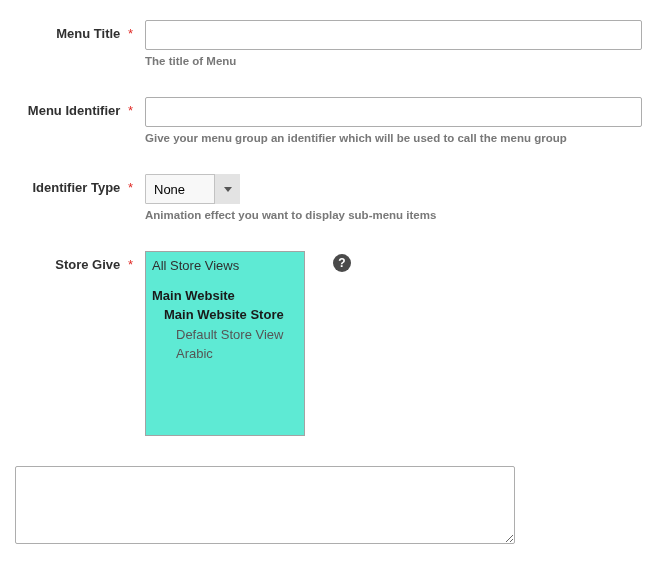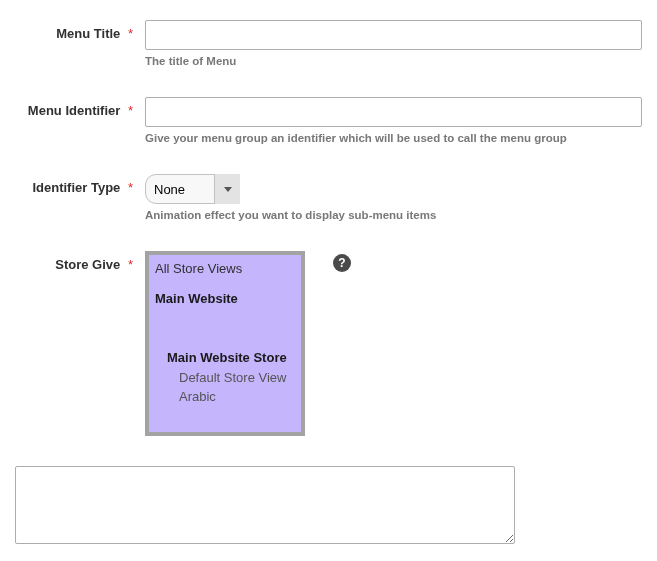--- a/index.html
+++ b/index.html
@@ -62,21 +62,21 @@
     }
     .select-input {
       height: 30px;
       border: 1px solid #c2c2c2;
       padding: 4px 30px 4px 8px;
       font-size: 13px;
       background: #f8f8f8;
       appearance: none;
       -webkit-appearance: none;
       width: 95px;
-      border-radius: 11px;
+      border-radius: 1px;
     }
     .select-arrow {
       position: absolute;
       right: 0;
       top: 0;
       width: 26px;
       height: 30px;
       background: #e3e3e3;
       border-left: 1px solid #c2c2c2;
       pointer-events: none;
@@ -91,22 +91,22 @@
       border-top: 5px solid #555;
     }
     .store-view-row-inner {
       display: flex;
       align-items: flex-start;
       gap: 28px;
     }
     .multiselect {
       width: 160px;
       height: 185px;
-      border: 4px solid #a3a3a3;
-      background: #c4b5fd;
+      border: 1px solid #a3a3a3;
+      background: #5eead4;
       overflow-y: scroll;
       padding: 4px 0;
       font-size: 13px;
     }
     .multiselect::-webkit-scrollbar {
       width: 15px;
     }
     .multiselect::-webkit-scrollbar-track {
       background: #f1f1f1;
     }
@@ -119,21 +119,21 @@
       display: block;
     }
     .ms-option {
       padding: 1px 6px;
       cursor: pointer;
       white-space: nowrap;
       line-height: 1.35;
     }
     .ms-option.level-0 { padding-left: 6px; }
     .ms-option.level-1 { padding-left: 6px; font-weight: bold; color:#1a1a1a;margin-top:10px; }
-    .ms-option.level-2 { padding-left: 18px; font-weight: bold; color:#1a1a1a;margin-top:40px; }
+    .ms-option.level-2 { padding-left: 18px; font-weight: bold; color:#1a1a1a; }
     .ms-option.level-3 { padding-left: 30px; color:#555; font-weight: normal; }
     .help-icon {
       width: 18px;
       height: 18px;
       border-radius: 50%;
       background: #4a4a4a;
       color: #ffffff;
       display: inline-flex;
       align-items: center;
       justify-content: center;

